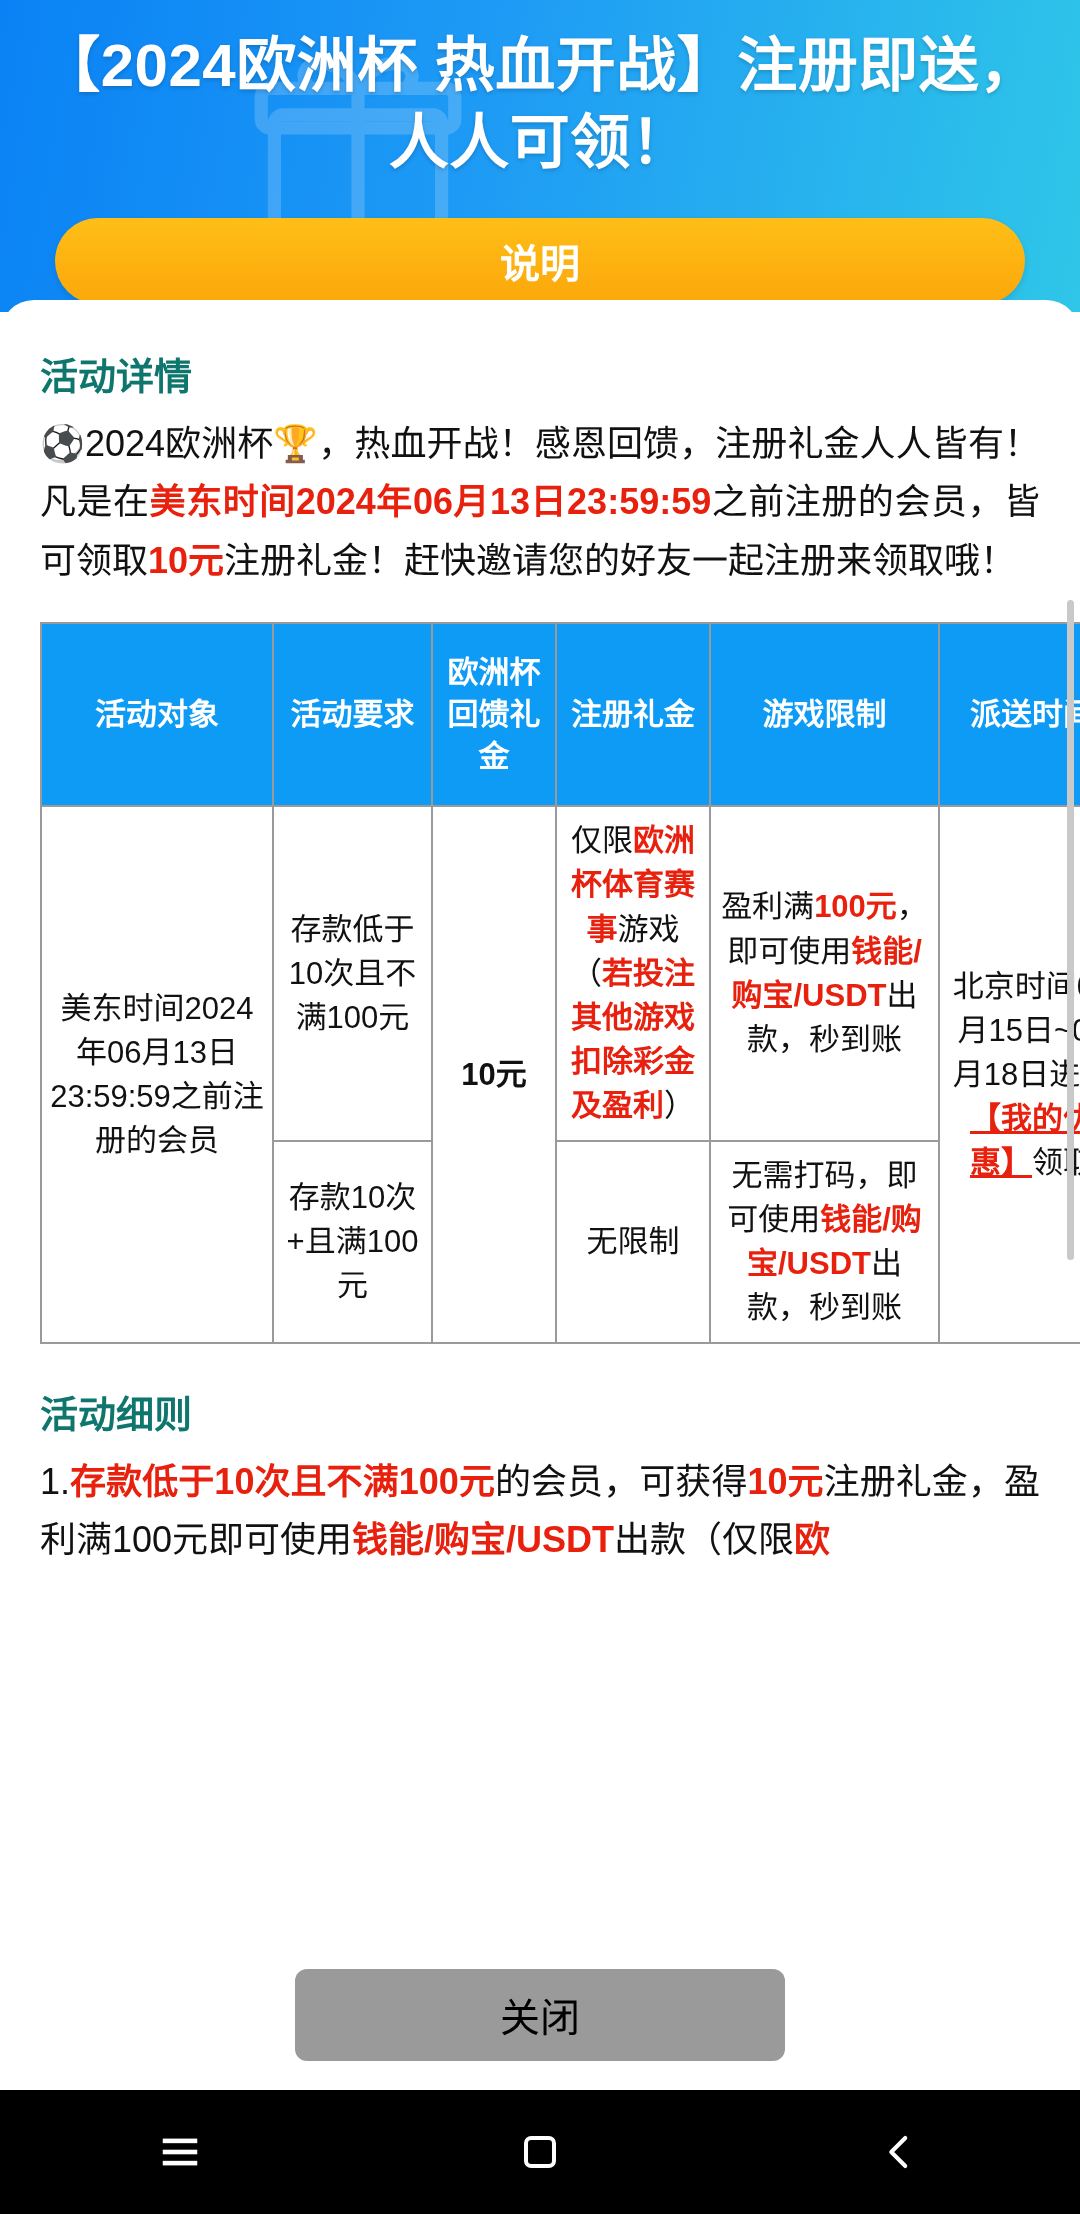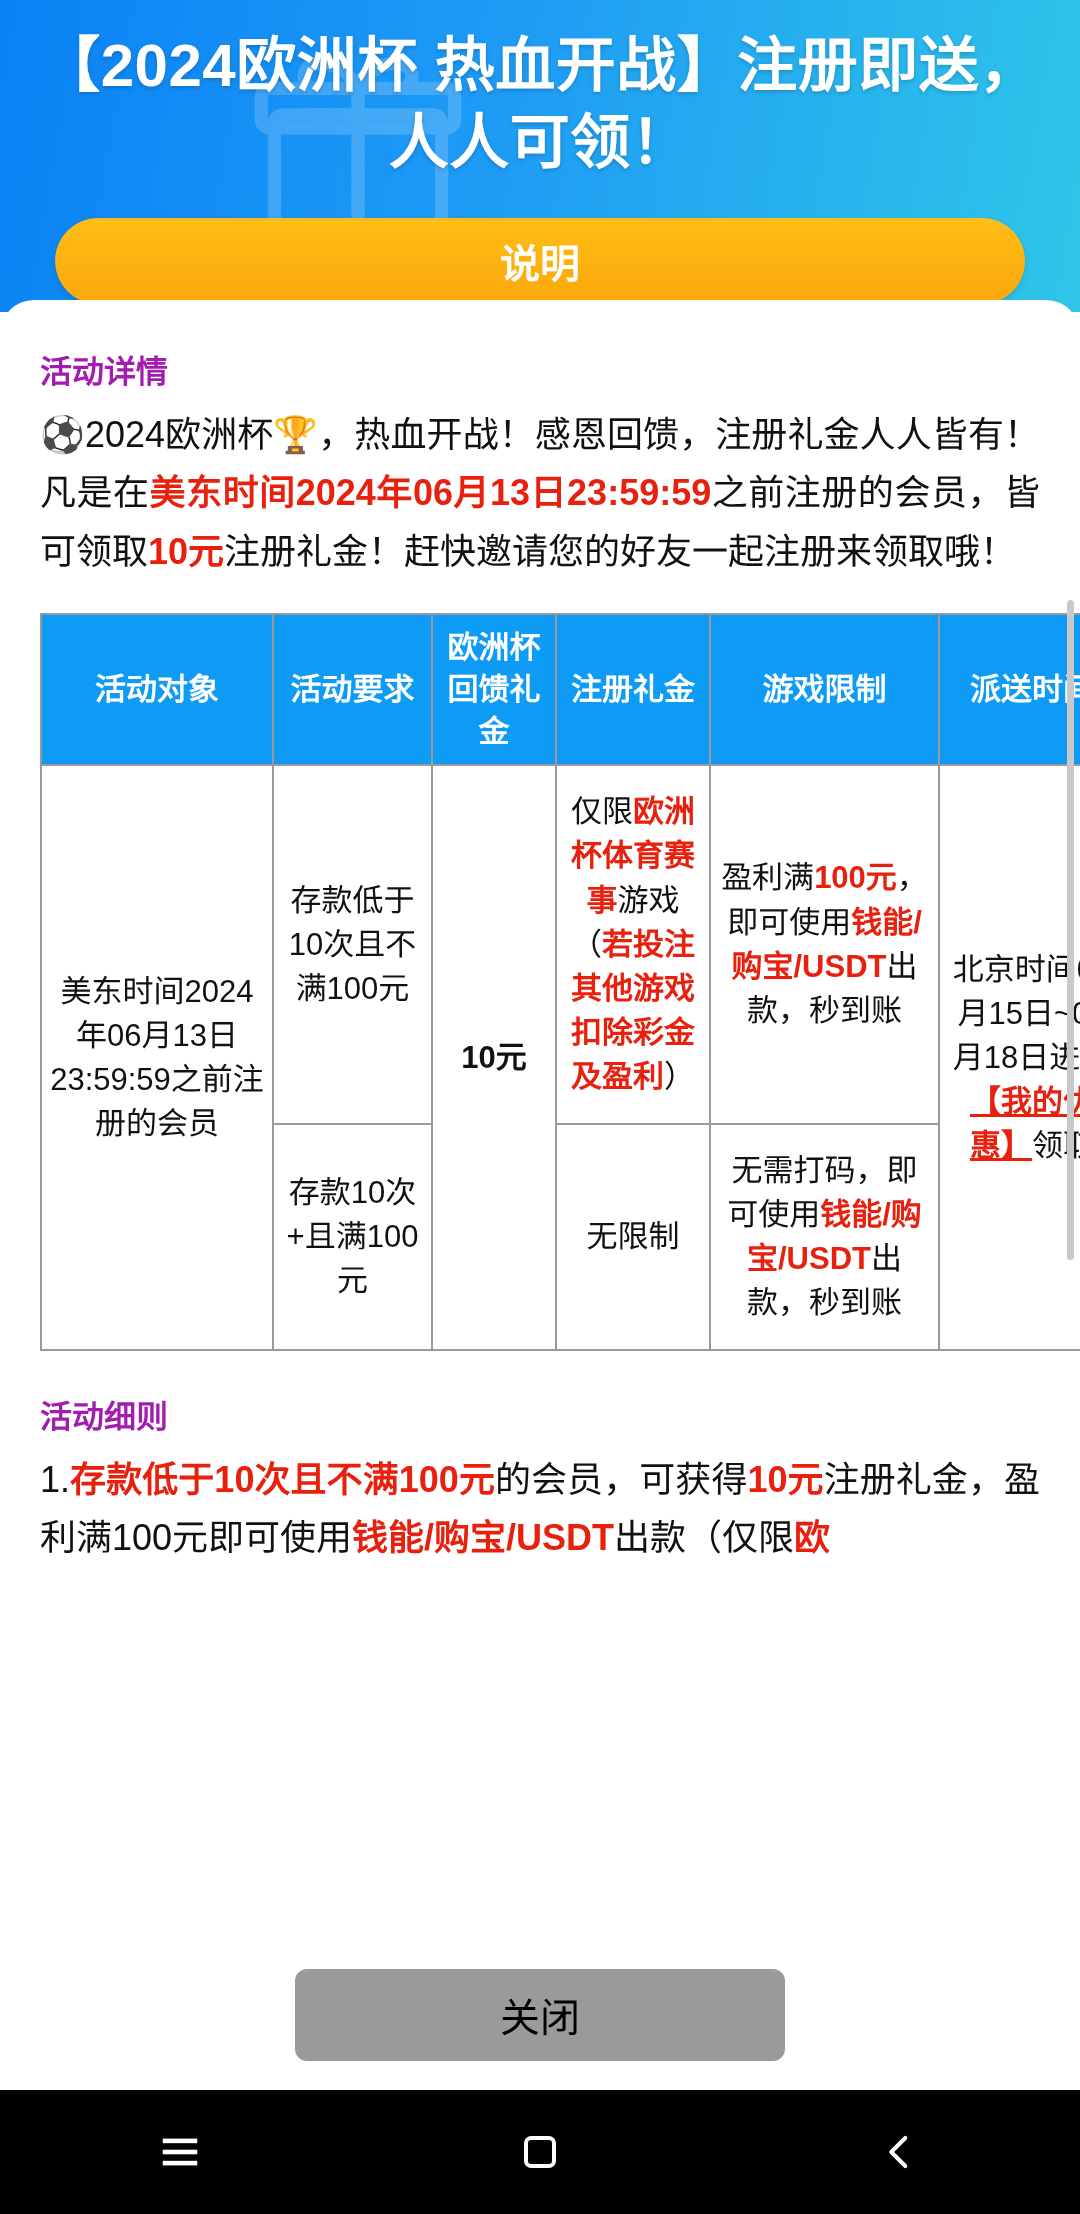--- a/index.html
+++ b/index.html
@@ -87,22 +87,22 @@
     left: 0;
     top: 0;
     width: 1080px;
     height: 1790px;
     padding: 46px 40px 0 40px;
     box-sizing: border-box;
     overflow: hidden;
   }
 
   .section-title {
-    color: #a21caf;
-    font-size: 32px;
+    color: #0f766e;
+    font-size: 38px;
     font-weight: bold;
     margin: 0 0 14px 0;
   }
   .para {
     font-size: 36px;
     line-height: 1.62;
     color: #111111;
     margin: 0 0 8px 0;
     text-align: justify;
   }
@@ -117,31 +117,31 @@
     margin-top: 32px;
     table-layout: fixed;
     border: 2px solid #9a9a9a;
   }
   table.promo th {
     background: #0d9bf5;
     color: #ffffff;
     font-size: 31px;
     font-weight: bold;
     border: 2px solid #9a9a9a;
-    padding: 12px 6px;
+    padding: 28px 6px;
     line-height: 1.35;
     vertical-align: middle;
     text-align: center;
   }
   table.promo td {
     border: 2px solid #9a9a9a;
     font-size: 31px;
     color: #111111;
     line-height: 1.42;
-    padding: 24px 8px;
+    padding: 12px 8px;
     vertical-align: middle;
     text-align: center;
     background: #ffffff;
   }
   .col1 { width: 218px; }
   .col2 { width: 145px; }
   .col3 { width: 110px; }
   .col4 { width: 140px; }
   .col5 { width: 215px; }
   .col6 { width: 172px; }

